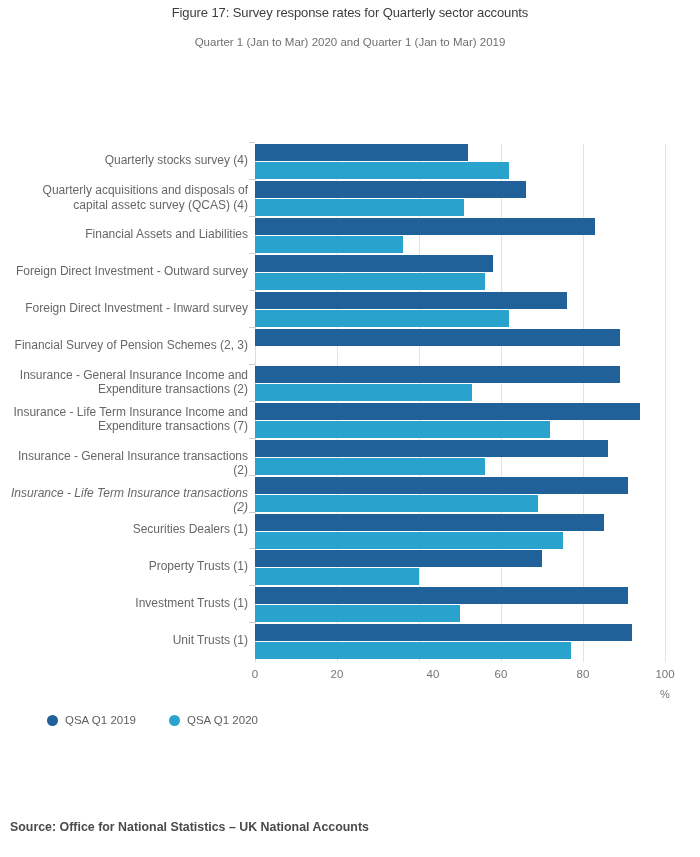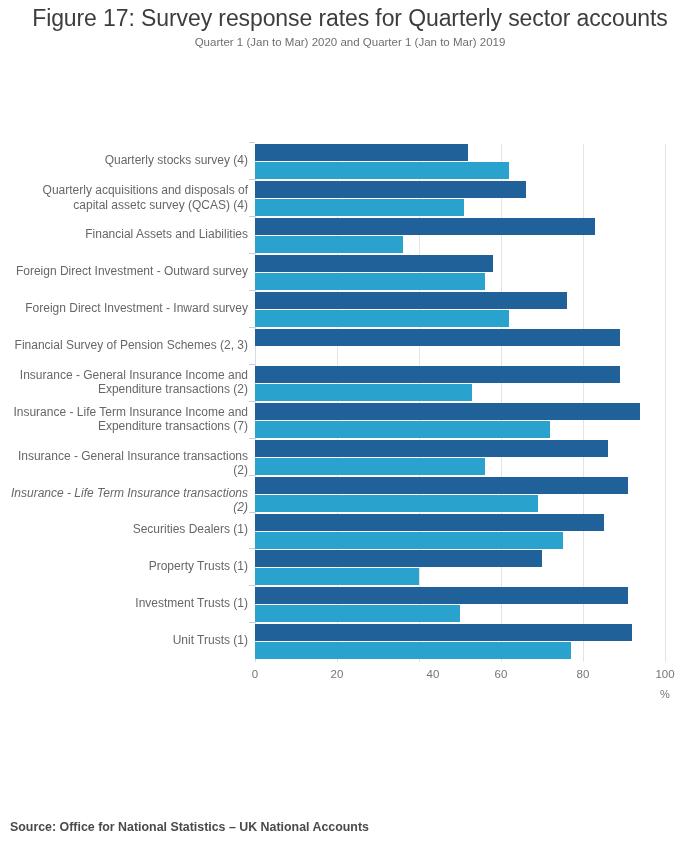--- a/index.html
+++ b/index.html
@@ -15,21 +15,21 @@
     overflow: hidden;
   }
 
   
   #chart-title {
     position: absolute;
     top: 5px;
     left: 0;
     width: 700px;
     text-align: center;
-    font-size: 23px;
+    font-size: 13px;
     color: #3d3d3d;
     font-weight: 400;
     letter-spacing: -0.1px;
   }
   #chart-subtitle {
     position: absolute;
     top: 36px;
     left: 0;
     width: 700px;
     text-align: center;
@@ -261,15 +261,25 @@
   <div id="xticks">
       <div class="xtick-label" style="left: 255px;">0</div>
       <div class="xtick-label" style="left: 337px;">20</div>
       <div class="xtick-label" style="left: 433px;">40</div>
       <div class="xtick-label" style="left: 501px;">60</div>
       <div class="xtick-label" style="left: 583px;">80</div>
       <div class="xtick-label" style="left: 665px;">100</div>
     </div>
   <div id="x-axis-unit">%</div>
 
+  <div id="legend">
+      <div class="legend-item">
+        <span class="legend-dot" style="background: rgb(33, 97, 154);"></span>
+        <span class="legend-text">QSA Q1 2019</span>
+      </div>
+      <div class="legend-item">
+        <span class="legend-dot" style="background: rgb(41, 163, 206);"></span>
+        <span class="legend-text">QSA Q1 2020</span>
+      </div>
+    </div>
 </div>
 
 <div id="source">Source: Office for National Statistics – UK National Accounts</div>
 
 </body></html>

